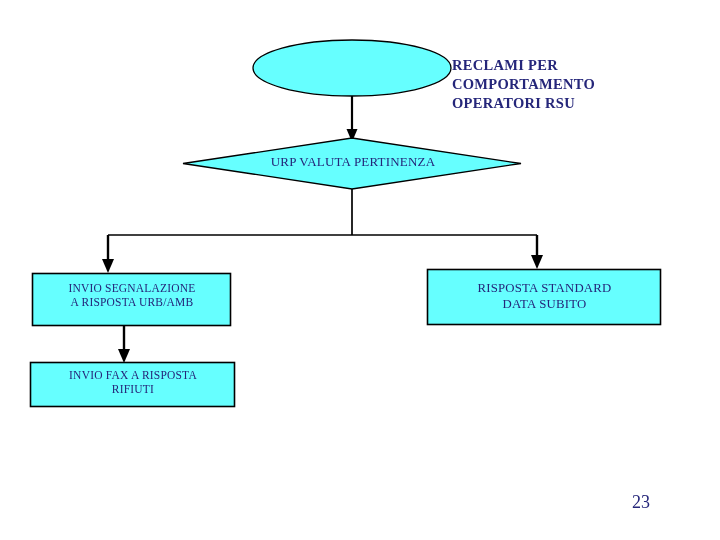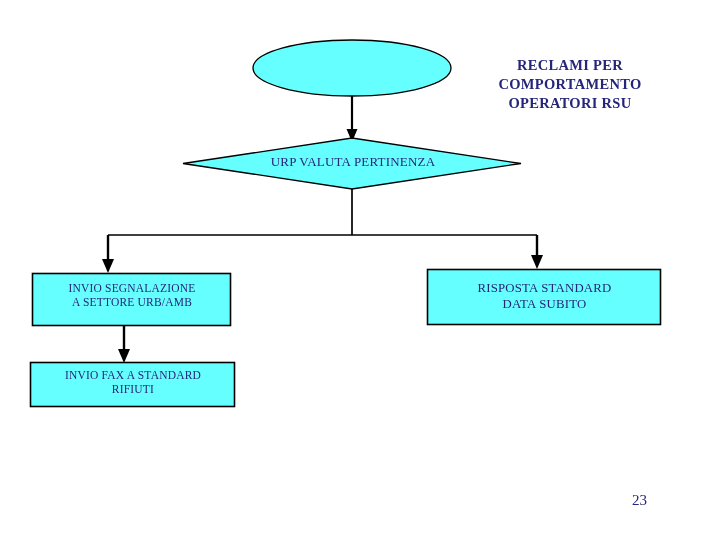--- a/index.html
+++ b/index.html
@@ -34,21 +34,21 @@
     font-family: "Liberation Serif", "DejaVu Serif", serif;
     line-height: 1.22;
     white-space: pre-line;
     letter-spacing: 0.2px;
   }
   #heading-block {
     position: absolute;
     left: 452px;
     top: 56px;
     width: 236px;
-    text-align: center;
+    text-align: left;
     color: #25267a;
     font-family: "Liberation Serif", "DejaVu Serif", serif;
     font-size: 14.5px;
     font-weight: bold;
     line-height: 1.32;
     white-space: pre-line;
     letter-spacing: 0.3px;
   }
   #label-start {
     left: 253px;
@@ -81,21 +81,21 @@
     font-size: 12.8px;
   }
   #page-number {
     position: absolute;
     left: 632px;
     top: 492px;
     width: 40px;
     text-align: left;
     color: #25267a;
     font-family: "Liberation Serif", "DejaVu Serif", serif;
-    font-size: 15px;
+    font-size: 18px;
   }
 </style>
 </head>
 <body>
 
 <div id="slide">
 
   <svg id="flow-svg" viewBox="0 0 720 540">
 
     <g>
@@ -129,23 +129,23 @@
   </svg>
 
   <div id="heading-block">RECLAMI PER
 COMPORTAMENTO
 OPERATORI RSU</div>
 
 
   <div class="node-label" id="label-decision">URP VALUTA PERTINENZA</div>
 
   <div class="node-label" id="label-box-invio-settore">INVIO SEGNALAZIONE
-A SETTORE URB/AMB</div>
+A RISPOSTA URB/AMB</div>
 
-  <div class="node-label" id="label-box-invio-fax">INVIO FAX A STANDARD
+  <div class="node-label" id="label-box-invio-fax">INVIO FAX A RISPOSTA
 RIFIUTI</div>
 
   <div class="node-label" id="label-box-risposta">RISPOSTA STANDARD
 DATA SUBITO</div>
 
   <div id="page-number">23</div>
 
 </div>
 
 </body></html>

